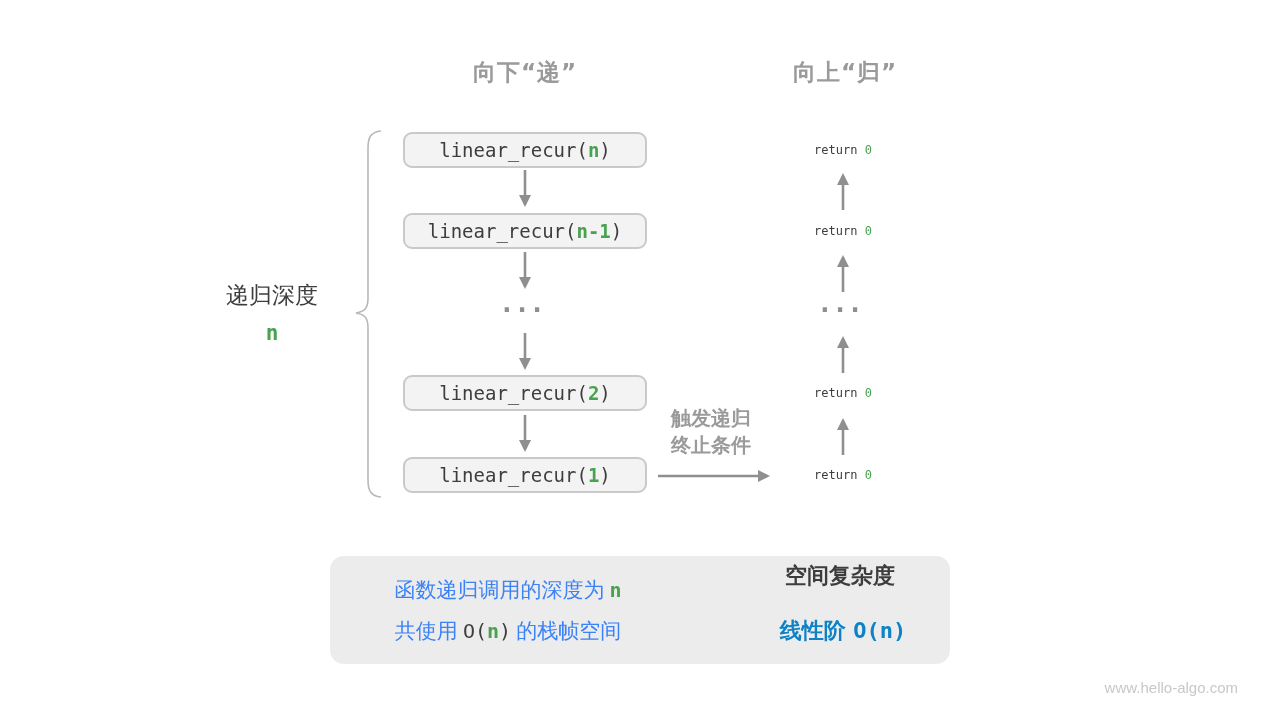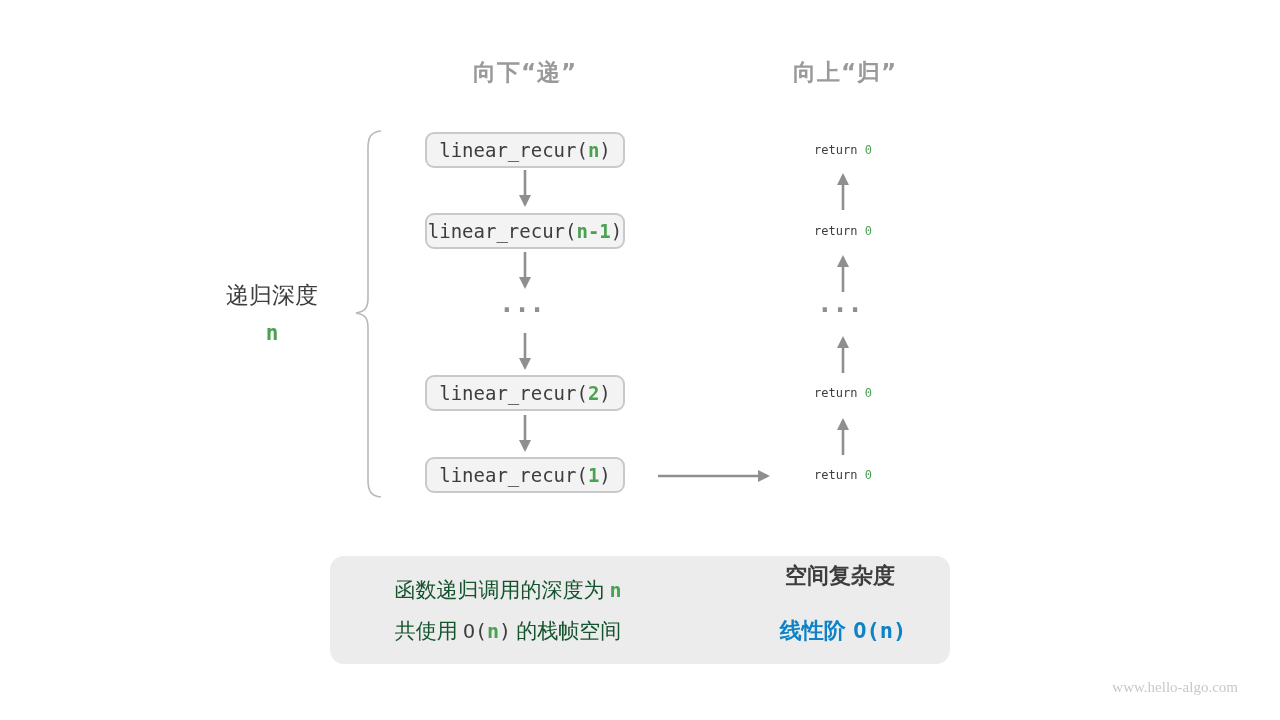--- a/index.html
+++ b/index.html
@@ -6,21 +6,21 @@
   html,body { width:1280px; height:720px; background:#ffffff; overflow:hidden; }
   body { font-family:"DejaVu Sans","Liberation Sans",sans-serif; }
   #canvas { position:relative; width:1280px; height:720px; background:#ffffff; }
 
   .abs { position:absolute; }
   .center { transform:translate(-50%,-50%); white-space:nowrap; }
 
   .col-header { font-size:23px; font-weight:bold; color:#9a9a9a; letter-spacing:1px; }
 
   .call-box {
-    width:200px; height:36px;
+    width:244px; height:36px;
     background:#f3f3f3;
     border:2px solid #c9c9c9;
     border-radius:9px;
     display:flex; align-items:center; justify-content:center;
     font-family:"DejaVu Sans Mono","Liberation Mono",monospace;
     font-size:19px; color:#3d3d3d;
   }
   .arg { color:#4aa251; font-weight:bold; }
 
   .return-row {
@@ -34,31 +34,31 @@
   .depth-title { font-size:23px; color:#3d3d3d; }
   .depth-n { font-family:"DejaVu Sans Mono","Liberation Mono",monospace;
              font-size:21px; font-weight:bold; color:#4aa251; }
 
   .trigger-label { font-size:20px; font-weight:bold; color:#9a9a9a; line-height:27px; text-align:center; }
 
   .summary-box {
     left:330px; top:556px; width:620px; height:108px;
     background:#ececec; border-radius:14px;
   }
-  .sum-text { font-size:21px; color:#14532d; }
+  .sum-text { font-size:21px; color:#3b82f6; }
   .sum-n { font-family:"DejaVu Sans Mono","Liberation Mono",monospace;
            font-size:20px; font-weight:bold; color:#4aa251; }
   .sum-code { font-family:"DejaVu Sans Mono","Liberation Mono",monospace; font-size:20px; color:#3d3d3d; }
   .sum-title { font-size:22px; font-weight:bold; color:#3d3d3d; }
   .sum-blue { font-size:22px; font-weight:bold; color:#0e82c6; }
   .sum-blue .code-part { font-family:"DejaVu Sans Mono","Liberation Mono",monospace;margin-top:44px; }
 
   .watermark {
     right:42px; top:679px;
-    font-family:Liberation Serif, serif;
+    font-family:Liberation Sans, sans-serif;
     font-size:15px; color:#c8c8c8;
   }
 
   svg.overlay { position:absolute; left:0; top:0; width:1280px; height:720px; pointer-events:none; }
 </style>
 </head>
 <body>
 
 <div id="canvas">
 
@@ -97,20 +97,24 @@
     <span>return </span><span class="return-val">0</span>
   </div>
   <div class="abs center dots" style="left:843px; top:310px;">···</div>
   <div class="abs center return-row" style="left:843px; top:393px;">
     <span>return </span><span class="return-val">0</span>
   </div>
   <div class="abs center return-row" style="left:843px; top:475px;">
     <span>return </span><span class="return-val">0</span>
   </div>
 
+  <div class="abs center trigger-label" style="left:711px; top:432px;">
+    <div>触发递归</div>
+    <div>终止条件</div>
+  </div>
 
   <svg class="overlay">
     <defs>
       <marker id="ah" viewBox="0 0 10 10" refX="7.5" refY="5" markerWidth="4.6" markerHeight="4.6" orient="auto-start-reverse">
         <path d="M0,0 L10,5 L0,10 z" fill="#8f8f8f"></path>
       </marker>
     </defs>
 
     <path d="M 381 131
              C 371 132, 368 137, 368 148

